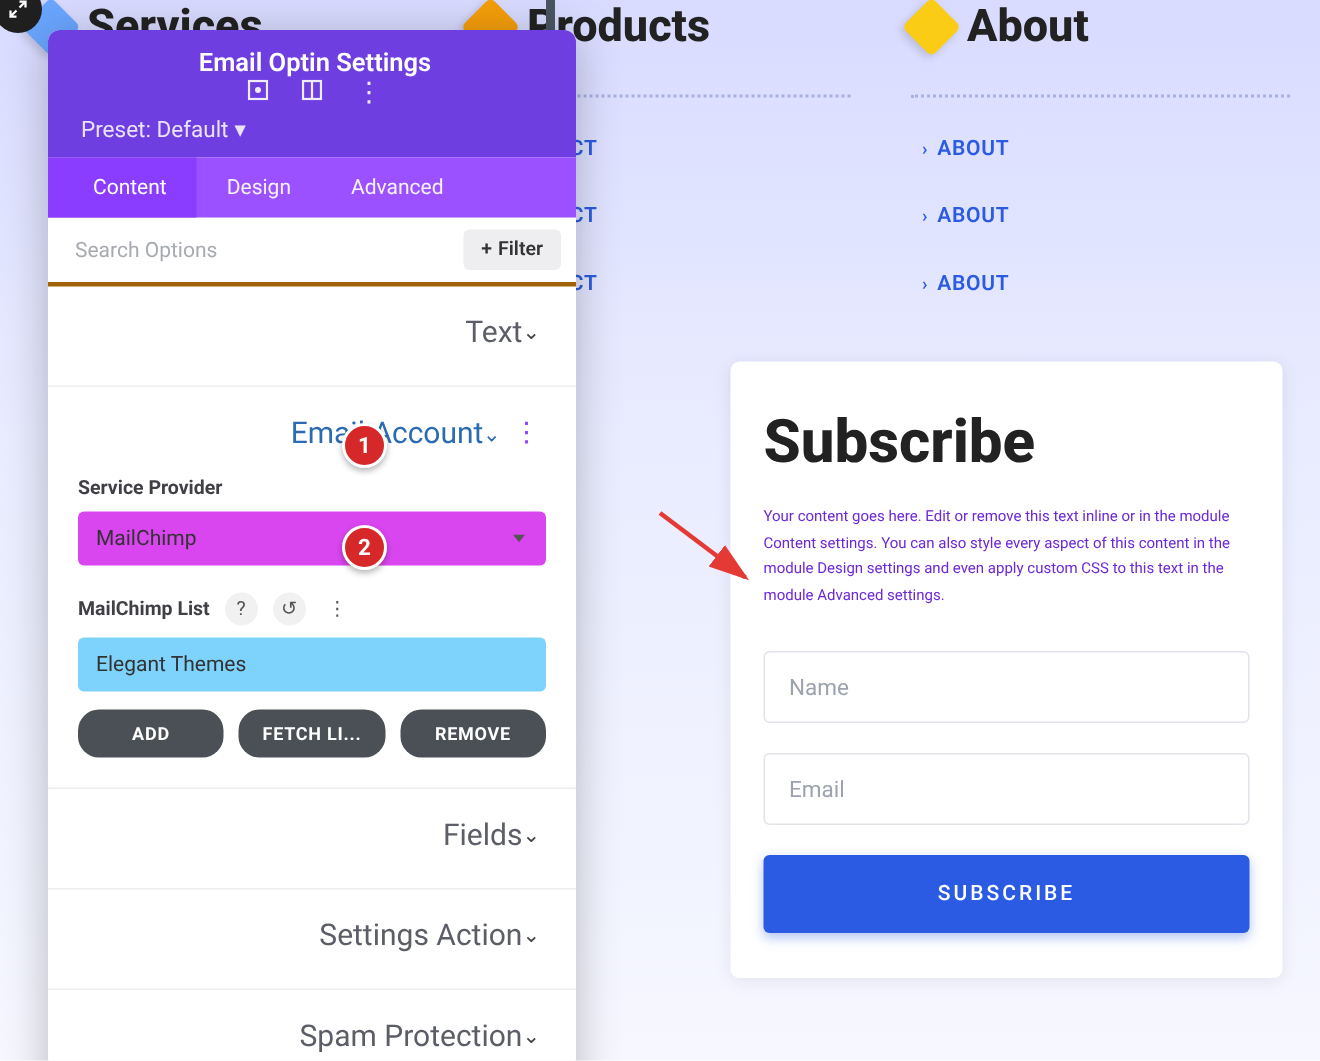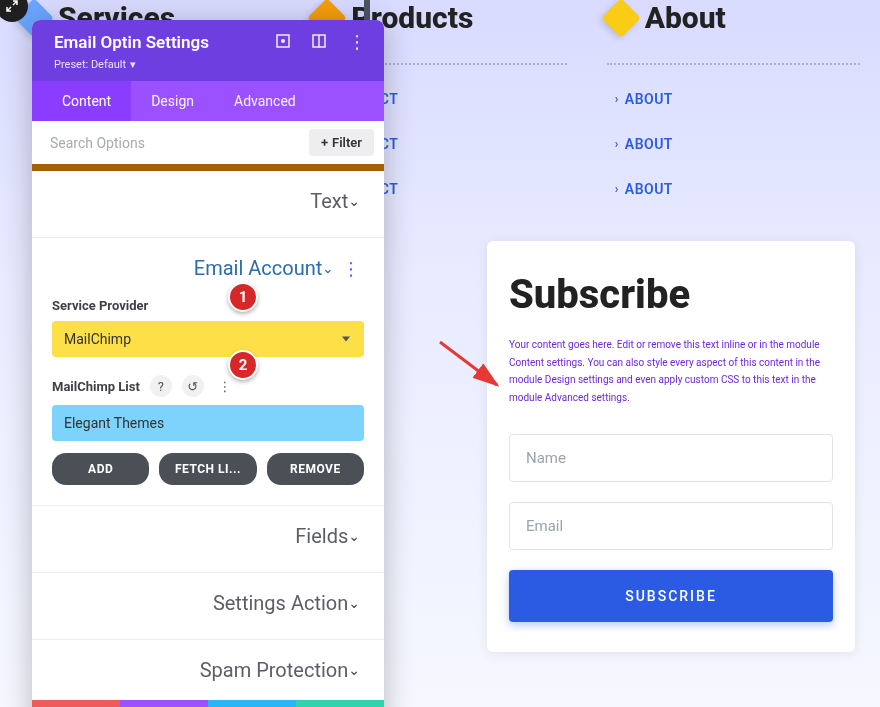--- a/index.html
+++ b/index.html
@@ -28,45 +28,45 @@
   .subscribe-card input { width:100%; border:1px solid #e0e3ea; border-radius:4px; padding:14px 16px; font-size:15px; color:#333; margin-bottom:20px; }
   .subscribe-card input::placeholder{color:#9ca3af;}
   .subscribe-card .sub-btn { width:100%; background:#2b5be3; color:#fff; border:none; border-radius:4px; padding:18px 0; font-size:14px; letter-spacing:2px; font-weight:500; cursor:pointer; box-shadow:0 3px 8px rgba(43,91,227,.35);}
 
   
   .arrow { position:absolute; left:435px; top:337px; pointer-events:none; }
 
   
   .panel { position:absolute; left:16px; top:10px; width:352px; background:#fff; border-radius:8px; box-shadow:0 4px 30px rgba(0,0,0,.25); overflow:hidden; }
   .panel-header { background:#6f3ee0; color:#fff; padding:12px 18px 10px 22px; }
-  .panel-header .row1 { display:flex; align-items:center; justify-content:flex-start; }
+  .panel-header .row1 { display:flex; align-items:center; justify-content:flex-start;flex-direction:column; }
   .panel-header h3 { font-size:17px; font-weight:600; flex:1;}
   .hdr-icons { display:flex; gap:22px; align-items:center;}
   .hdr-icons span{ cursor:pointer; opacity:.9;}
-  .preset { font-size:11px; opacity:.85; margin-top:6px; cursor:pointer; display:flex; align-items:flex-start; gap:4px;}
+  .preset { font-size:15px; opacity:.85; margin-top:6px; cursor:pointer; display:flex; align-items:flex-start; gap:4px;}
   .tabs { display:flex; background:#9b51ff; }
   .tab { flex:0 0 auto; padding:12px 20px; font-size:14px; color:#fff; cursor:pointer; }
   .tab:nth-child(1){padding-left:30px;}
   .tab.active { background:#8b3dff; }
   .tab:not(.active){ opacity:.92;}
-  .search-row { display:flex; align-items:center; padding:8px 10px 8px 18px; border-bottom:7px solid #a16207; }
+  .search-row { display:flex; align-items:center; padding:8px 10px 8px 18px; border-bottom:3px solid #a16207; }
   .search-row input { flex:1; border:none; outline:none; font-size:14px; color:#777; background:transparent;}
   .search-row input::placeholder{color:#a7aab0;}
   .filter-btn { background:#eeeef0; border:none; border-radius:4px; padding:6px 12px; font-size:13px; font-weight:600; color:#333; display:flex; align-items:center; gap:4px; cursor:pointer;}
   .sections { max-height: none; }
   .section { padding:0 20px; }
   .section-head { display:flex; align-items:center; justify-content:flex-end; padding:18px 4px; cursor:pointer; }
   .section-head .title { font-size:20px; color:#5b5e66; }
   .section-head.open .title{ color:#2b6cb0;}
   .section-head .chevron { color:#444; font-size:14px;}
   .section-head .dots { color:#8b3dff; font-size:18px; margin-left:8px; cursor:pointer;}
   .section.open .section-head .chevron{transform:rotate(180deg);}
   .sec-body { padding-bottom:14px; }
   .field-label { font-size:13px; font-weight:700; color:#3f3f46; margin-bottom:8px; display:flex; align-items:center; gap:10px;}
-  .select { width:100%; background:#fde047; border:none; border-radius:4px; padding:10px 12px; font-size:14px; color:#333; appearance:none; -webkit-appearance:none; position:relative;}
+  .select { width:100%; background:#d946ef; border:none; border-radius:4px; padding:10px 12px; font-size:14px; color:#333; appearance:none; -webkit-appearance:none; position:relative;}
   .select-wrap{position:relative; margin-bottom:18px;}
   .select-wrap::after{content:""; position:absolute; right:14px; top:50%; transform:translateY(-50%); width:0; height:0; border-left:4px solid transparent; border-right:4px solid transparent; border-top:5px solid #555;}
   .select-wrap::before{content:""; position:absolute; right:14px; top:50%; transform:translateY(-50%) translateY(-8px); width:0; height:0; border-left:4px solid transparent; border-right:4px solid transparent; border-bottom:5px solid #555;}
   .mc-list-row{display:flex; align-items:center; gap:10px; margin-bottom:8px;}
   .mc-list-row .field-label{margin-bottom:0;}
   .icon-btn{width:22px; height:22px; display:flex; align-items:center; justify-content:center; font-size:13px; color:#555; background:#f1f1f1; border-radius:50%; cursor:pointer;}
   .text-input { width:100%; background:#7dd3fc; border:none; border-radius:4px; padding:10px 12px; font-size:14px; color:#333; margin-bottom:12px;}
   .btn-row { display:flex; gap:10px;}
   .btn-row button { flex:1; background:#4b4f56; color:#fff; border:none; border-radius:14px; padding:9px 0; font-size:12px; font-weight:700; letter-spacing:.5px; cursor:pointer;}
   hr.divider{border:none; border-top:1px solid #eee; margin:6px -20px 0;}

